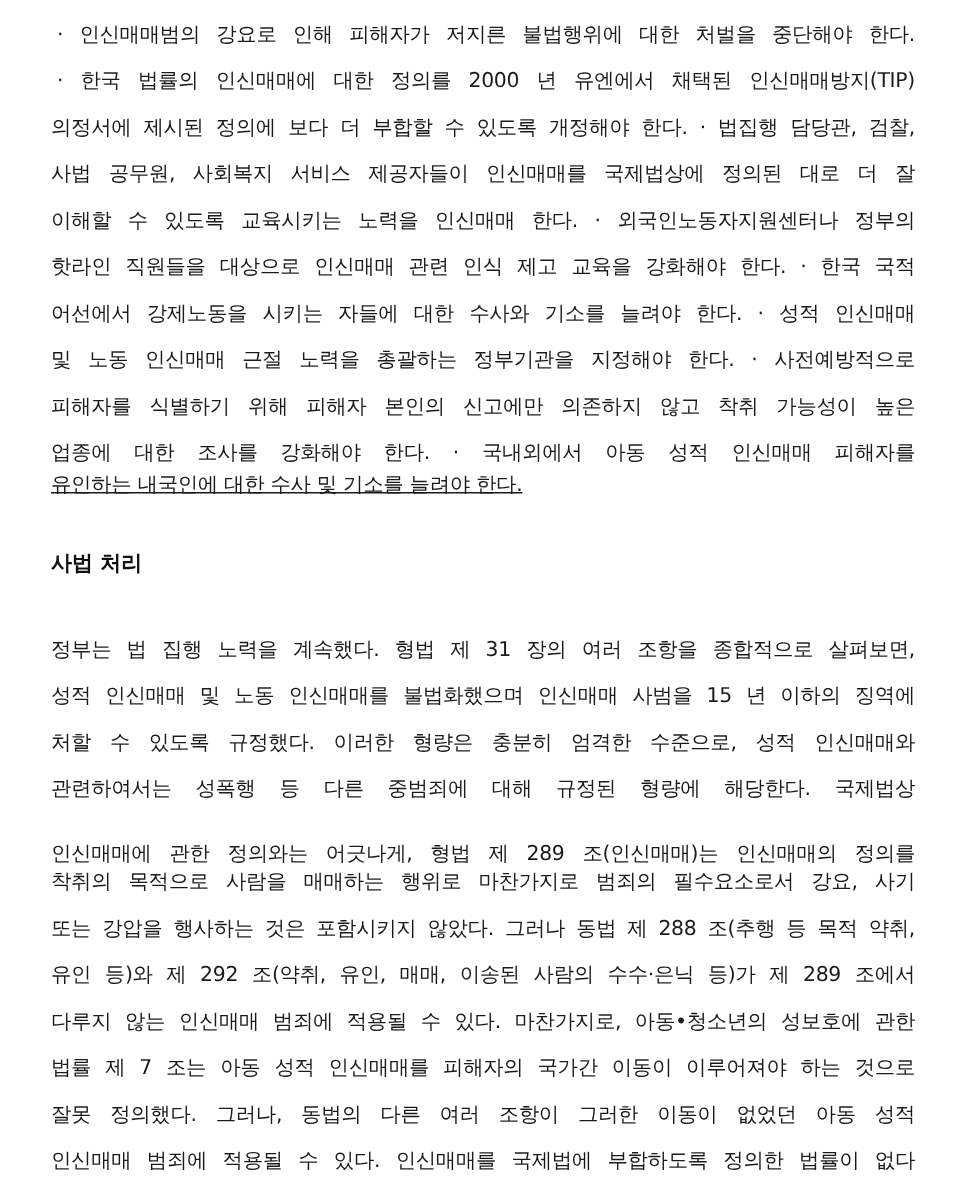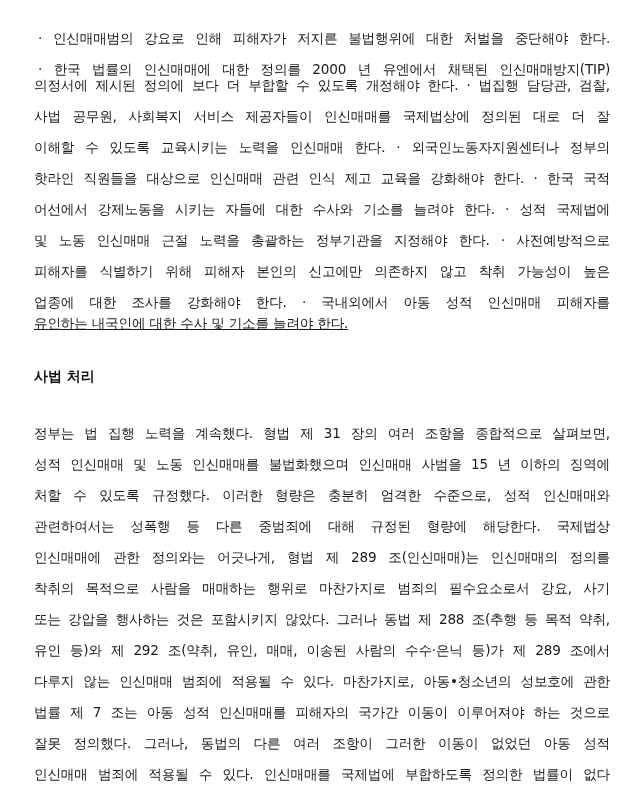--- a/index.html
+++ b/index.html
@@ -8,52 +8,52 @@
     font-family: "DejaVu Sans", "Liberation Sans", sans-serif;
     color: #1a1a1a;
   }
   .page { position: absolute; left: 34px; top: 0; width: 576px; }
   .line {
     position: absolute; left: 0; width: 576px;
     font-size: 13.6px; line-height: 18px; white-space: nowrap;
     text-align: justify; text-align-last: justify; letter-spacing: -0.2px;
   }
   .line.last { text-align-last: left; text-decoration: underline; }
-  .line.indent { left: 4px; width: 572px; margin-top: 15px; }
+  .line.indent { left: 4px; width: 572px; }
   .heading {
     position: absolute; left: 0; top: 362px;
     font-size: 14px; font-weight: bold; line-height: 28px; color: #111;
   }
 </style>
 </head>
 <body>
 
 <div class="page">
   <div>
     <div class="line indent" style="top:14px">· 인신매매범의 강요로 인해 피해자가 저지른 불법행위에 대한 처벌을 중단해야 한다.</div>
     <div class="line indent" style="top:45px">· 한국 법률의 인신매매에 대한 정의를 2000 년 유엔에서 채택된 인신매매방지(TIP)</div>
     <div class="line" style="top:76px">의정서에 제시된 정의에 보다 더 부합할 수 있도록 개정해야 한다. · 법집행 담당관, 검찰,</div>
     <div class="line" style="top:107px">사법 공무원, 사회복지 서비스 제공자들이 인신매매를 국제법상에 정의된 대로 더 잘</div>
     <div class="line" style="top:138px">이해할 수 있도록 교육시키는 노력을 인신매매 한다. · 외국인노동자지원센터나 정부의</div>
     <div class="line" style="top:169px">핫라인 직원들을 대상으로 인신매매 관련 인식 제고 교육을 강화해야 한다. · 한국 국적</div>
-    <div class="line" style="top:200px">어선에서 강제노동을 시키는 자들에 대한 수사와 기소를 늘려야 한다. · 성적 국제법에</div>
+    <div class="line" style="top:200px">어선에서 강제노동을 시키는 자들에 대한 수사와 기소를 늘려야 한다. · 성적 인신매매</div>
     <div class="line" style="top:231px">및 노동 인신매매 근절 노력을 총괄하는 정부기관을 지정해야 한다. · 사전예방적으로</div>
     <div class="line" style="top:262px">피해자를 식별하기 위해 피해자 본인의 신고에만 의존하지 않고 착취 가능성이 높은</div>
     <div class="line" style="top:293px">업종에 대한 조사를 강화해야 한다. · 국내외에서 아동 성적 인신매매 피해자를</div>
     <div class="line last" style="top:314px">유인하는 내국인에 대한 수사 및 기소를 늘려야 한다.</div>
   </div>
 
   <div class="heading">사법 처리</div>
 
   <div>
     <div class="line" style="top:424px">정부는 법 집행 노력을 계속했다. 형법 제 31 장의 여러 조항을 종합적으로 살펴보면,</div>
     <div class="line" style="top:455px">성적 인신매매 및 노동 인신매매를 불법화했으며 인신매매 사범을 15 년 이하의 징역에</div>
     <div class="line" style="top:486px">처할 수 있도록 규정했다. 이러한 형량은 충분히 엄격한 수준으로, 성적 인신매매와</div>
     <div class="line" style="top:517px">관련하여서는 성폭행 등 다른 중범죄에 대해 규정된 형량에 해당한다. 국제법상</div>
-    <div class="line" style="top:548px">인신매매에 관한 정의와는 어긋나게, 형법 제 289 조(인신매매)는 인신매매의 정의를</div>
+    <div class="line" style="top:560px">인신매매에 관한 정의와는 어긋나게, 형법 제 289 조(인신매매)는 인신매매의 정의를</div>
     <div class="line" style="top:579px">착취의 목적으로 사람을 매매하는 행위로 마찬가지로 범죄의 필수요소로서 강요, 사기</div>
     <div class="line" style="top:610px">또는 강압을 행사하는 것은 포함시키지 않았다. 그러나 동법 제 288 조(추행 등 목적 약취,</div>
     <div class="line" style="top:641px">유인 등)와 제 292 조(약취, 유인, 매매, 이송된 사람의 수수·은닉 등)가 제 289 조에서</div>
     <div class="line" style="top:672px">다루지 않는 인신매매 범죄에 적용될 수 있다. 마찬가지로, 아동•청소년의 성보호에 관한</div>
     <div class="line" style="top:703px">법률 제 7 조는 아동 성적 인신매매를 피해자의 국가간 이동이 이루어져야 하는 것으로</div>
     <div class="line" style="top:734px">잘못 정의했다. 그러나, 동법의 다른 여러 조항이 그러한 이동이 없었던 아동 성적</div>
     <div class="line" style="top:765px">인신매매 범죄에 적용될 수 있다. 인신매매를 국제법에 부합하도록 정의한 법률이 없다</div>
   </div>
 </div>
 

